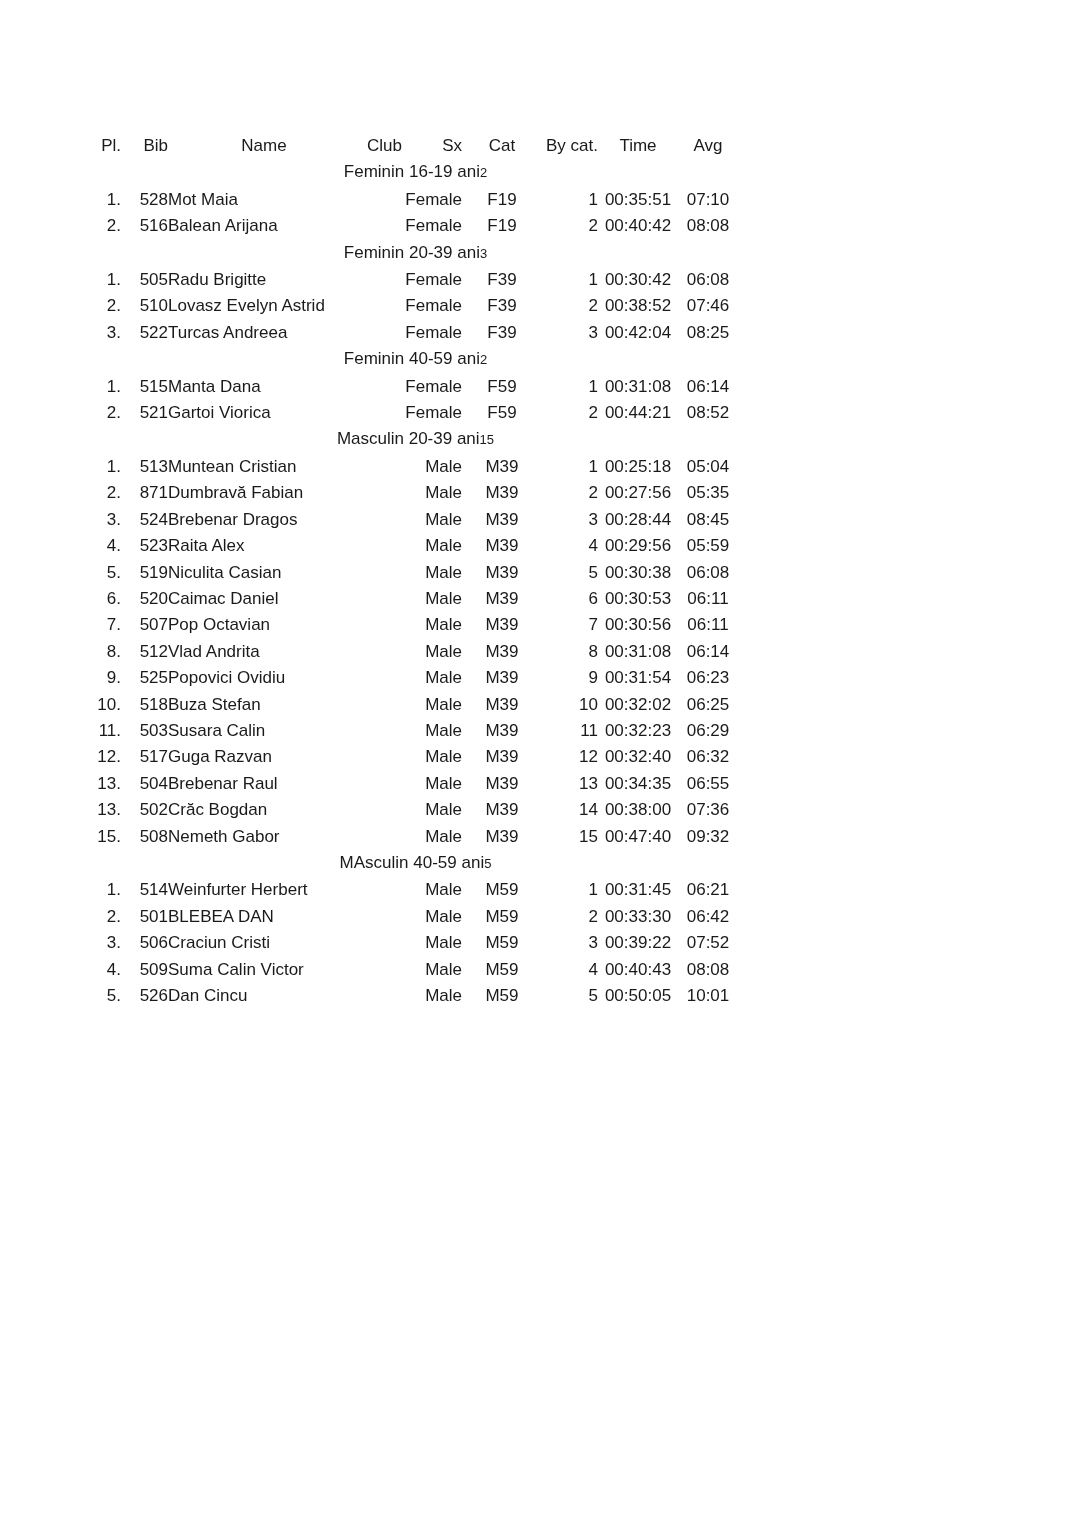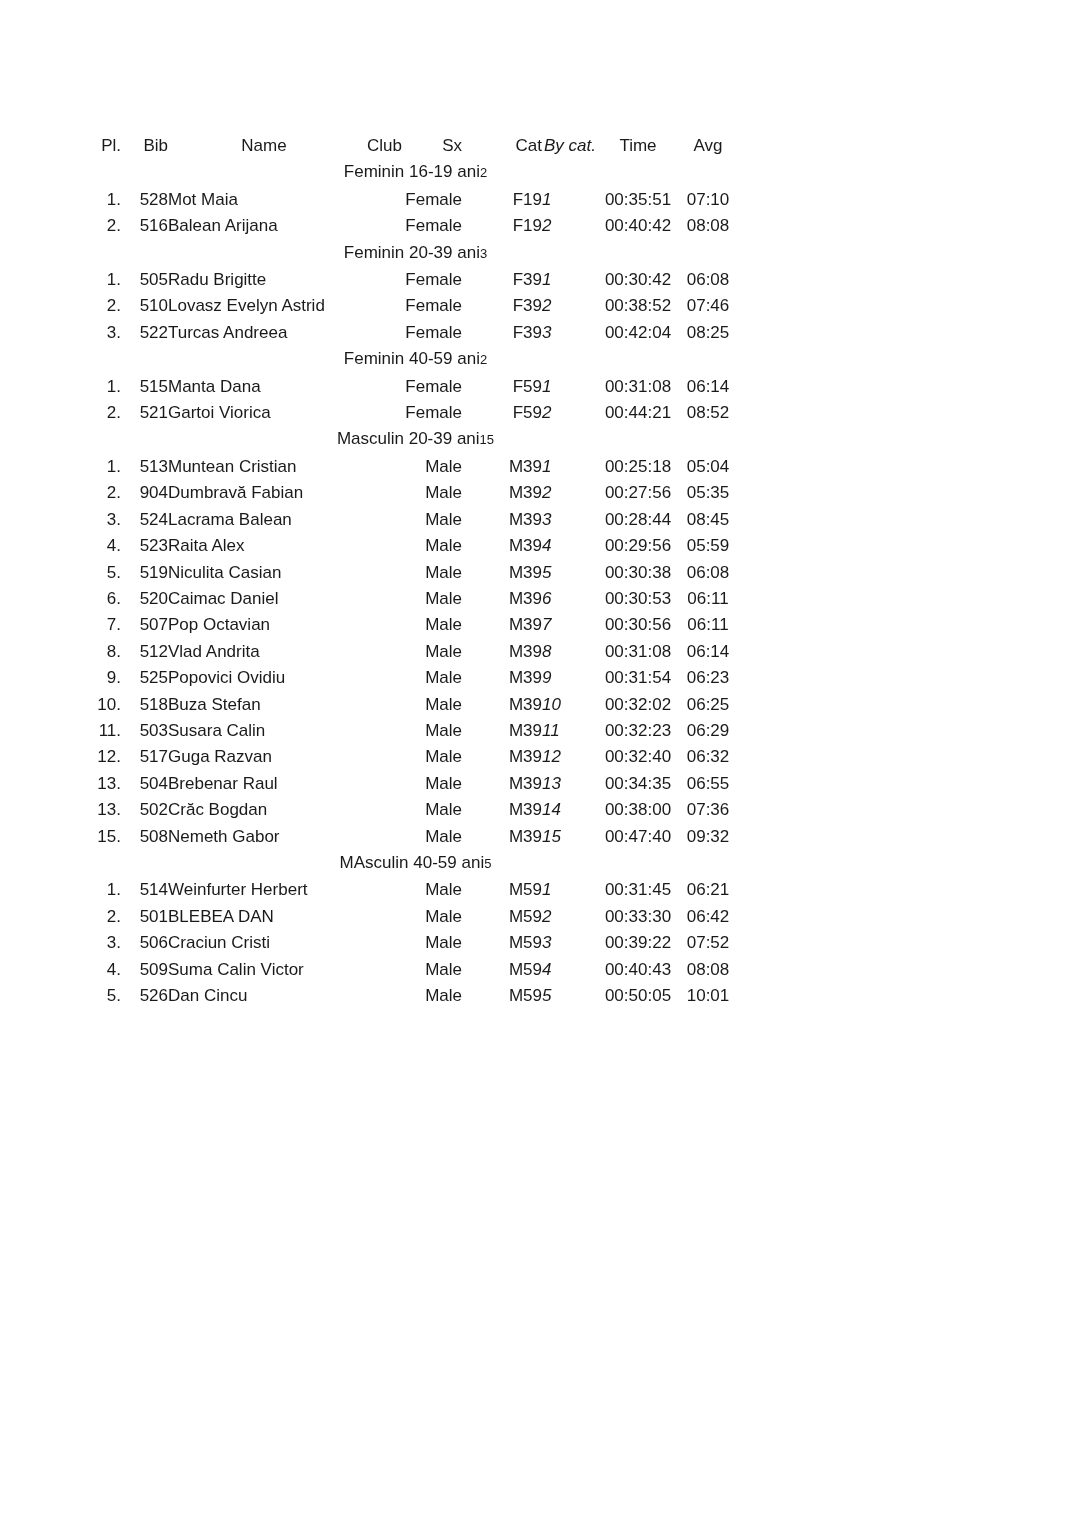--- a/index.html
+++ b/index.html
@@ -33,22 +33,22 @@
     font-weight: normal;
     overflow: visible;
   }
   thead th { font-weight: bold; }
   .c-pl    { text-align: right; }
   .c-bib   { text-align: right; padding-right: 2px; margin-top: 44px; }
   td.c-name{ text-align: left;  padding-left: 13px; }
   th.c-name{ text-align: center; }
   .c-club  { text-align: right; padding-right: 2px; }
   .c-sx    { text-align: right; }
-  .c-cat   { text-align: right; }
-  .c-bycat { padding-right: 7px; font-style: italic; }
+  .c-cat   { text-align: center; }
+  .c-bycat { text-align: right; padding-right: 7px; }
   .c-time  { text-align: center; }
   .c-avg   { text-align: center; }
   td.c-section { text-align: center; }
   .sec-count { font-size: 13px; }
 </style>
 </head>
 <body>
 
 <div class="page">
   <table class="results">
@@ -172,33 +172,33 @@
           <td class="c-name">Muntean Cristian</td>
           <td class="c-club"></td>
           <td class="c-sx">Male</td>
           <td class="c-cat">M39</td>
           <td class="c-bycat">1</td>
           <td class="c-time">00:25:18</td>
           <td class="c-avg">05:04</td>
         </tr>
         <tr>
           <td class="c-pl">2.</td>
-          <td class="c-bib">904</td>
+          <td class="c-bib">871</td>
           <td class="c-name">Dumbravă Fabian</td>
           <td class="c-club"></td>
           <td class="c-sx">Male</td>
           <td class="c-cat">M39</td>
           <td class="c-bycat">2</td>
           <td class="c-time">00:27:56</td>
           <td class="c-avg">05:35</td>
         </tr>
         <tr>
           <td class="c-pl">3.</td>
           <td class="c-bib">524</td>
-          <td class="c-name">Lacrama Balean</td>
+          <td class="c-name">Brebenar Dragos</td>
           <td class="c-club"></td>
           <td class="c-sx">Male</td>
           <td class="c-cat">M39</td>
           <td class="c-bycat">3</td>
           <td class="c-time">00:28:44</td>
           <td class="c-avg">08:45</td>
         </tr>
         <tr>
           <td class="c-pl">4.</td>
           <td class="c-bib">523</td>

